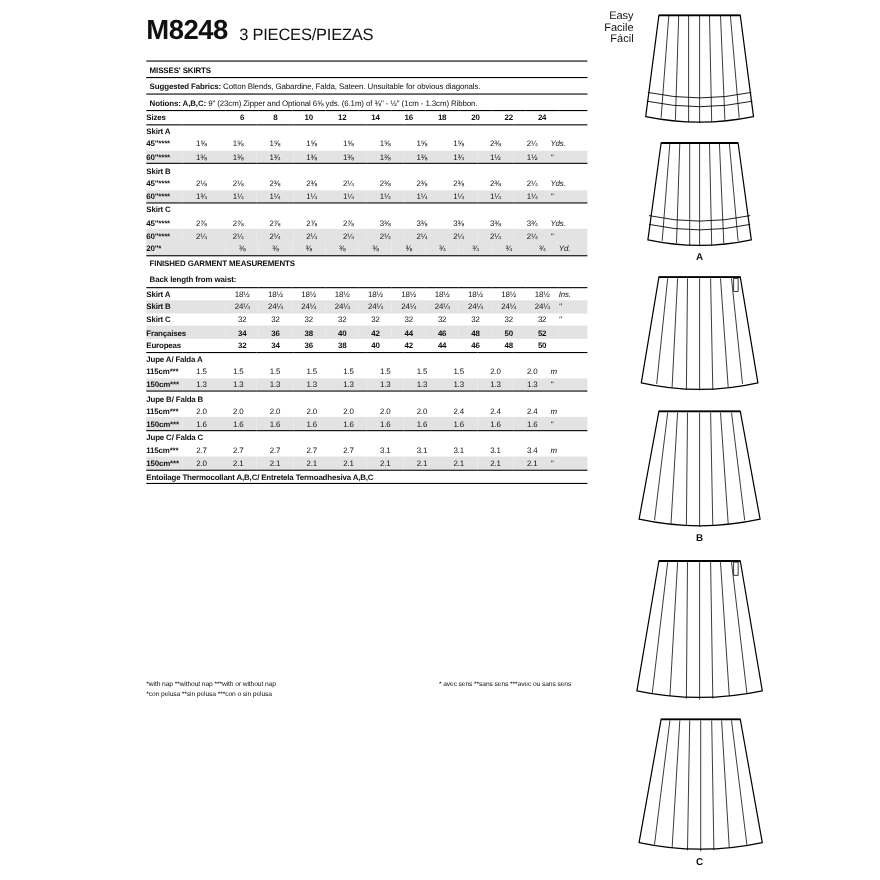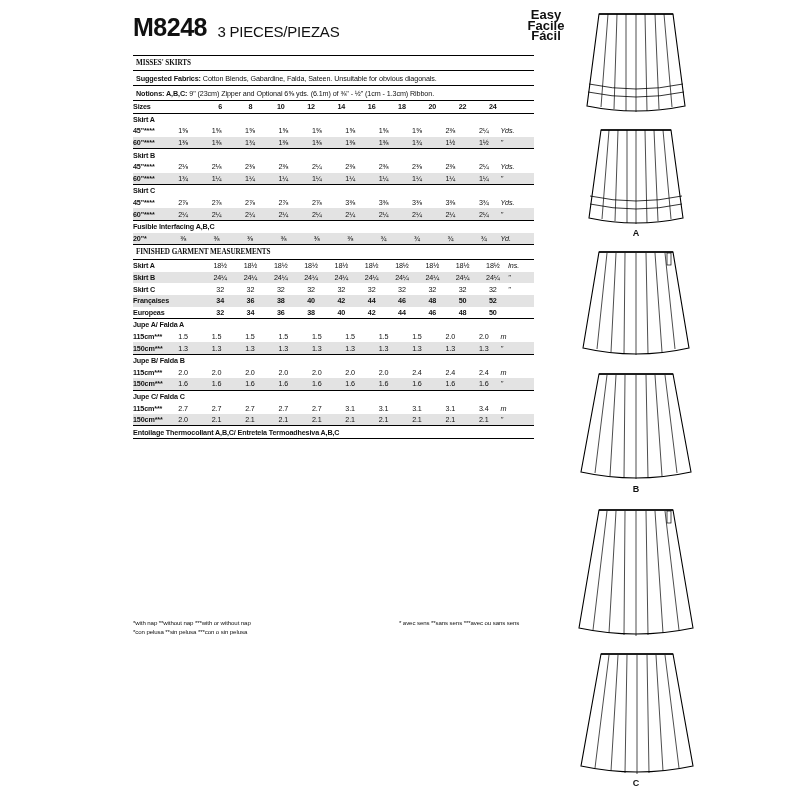--- a/index.html
+++ b/index.html
@@ -3,29 +3,29 @@
 <meta charset="utf-8">
 <style>
   html,body{margin:0;padding:0;background:#ffffff;}
   body{width:800px;height:800px;font-family:"Liberation Sans",sans-serif;color:#111;}
   .page{position:relative;width:800px;height:800px;}
 
   
   .header{position:absolute;left:133px;top:10px;width:400px;height:40px;}
   .pattern-no{font-size:25px;font-weight:bold;letter-spacing:-0.5px;line-height:34px;display:inline-block;vertical-align:bottom;}
   .pieces{font-size:15px;display:inline-block;vertical-align:bottom;padding-bottom:4px;padding-left:6px;letter-spacing:-0.2px;}
-  .ease{position:absolute;left:516px;top:10px;width:60px;font-size:13px;font-weight:bold;line-height:10.5px;text-align:center;}
+  .ease{position:absolute;left:516px;top:10px;width:60px;font-size:10px;font-weight:normal;line-height:10.5px;text-align:right;}
 
   
   .table{position:absolute;left:133px;top:55px;width:401px;}
   .row{position:relative;border-top:1px solid #000;}
   .row.noline{border-top:none;}
 
   .txt{font-size:7.2px;line-height:11px;padding:1.5px 0 1.5px 3px;letter-spacing:-0.1px;}
-  .txt.b{font-weight:bold;font-family:Liberation Serif, serif;}
+  .txt.b{font-weight:bold;}
 
   table.g{border-collapse:collapse;width:401px;table-layout:fixed;}
   table.g td{font-size:7.2px;padding:1.3px 0;vertical-align:middle;letter-spacing:-0.15px;}
   td.lbl{padding-left:3px;width:72px;}
   td.num{text-align:center;}
   td.unit{text-align:left;padding-left:4px;width:26px;font-style:italic;}
   .bld{font-weight:bold;}
   .sep{border-top:1px solid #000;margin-top:15px;}
   .shade{background:#e3e3e3;}
   .footnotes{position:absolute;left:133px;width:401px;font-size:6.1px;line-height:8.5px;letter-spacing:-0.1px;}
@@ -193,42 +193,42 @@
         <td class="num">2¼</td>
         <td class="num">2¼</td>
         <td class="num">2¼</td>
         <td class="unit">"</td>
       </tr>
     </tbody>
       </table>
 
     <table class="g">
       <tbody>
-          <tr class="sep">
-        <td class="lbl bld" colspan="12">Fusible Interfacing A,B,C</td>
-      </tr>
       <tr class="shade">
         <td class="lbl bld">20"*</td>
         <td class="num">⅜</td>
         <td class="num">⅜</td>
         <td class="num">⅜</td>
         <td class="num">⅜</td>
         <td class="num">⅜</td>
         <td class="num">⅜</td>
         <td class="num">¾</td>
         <td class="num">¾</td>
         <td class="num">¾</td>
         <td class="num">¾</td>
         <td class="unit">Yd.</td>
       </tr>
     </tbody>
       </table>
 
     <div class="row">
       <div class="txt b">FINISHED GARMENT MEASUREMENTS</div>
+    </div>
+    <div class="row noline">
+      <div class="txt b">Back length from waist:</div>
     </div>
 
     <table class="g">
       <tbody>
           <tr class="sep">
         <td class="lbl bld">Skirt A</td>
         <td class="num">18½</td>
         <td class="num">18½</td>
         <td class="num">18½</td>
         <td class="num">18½</td>

